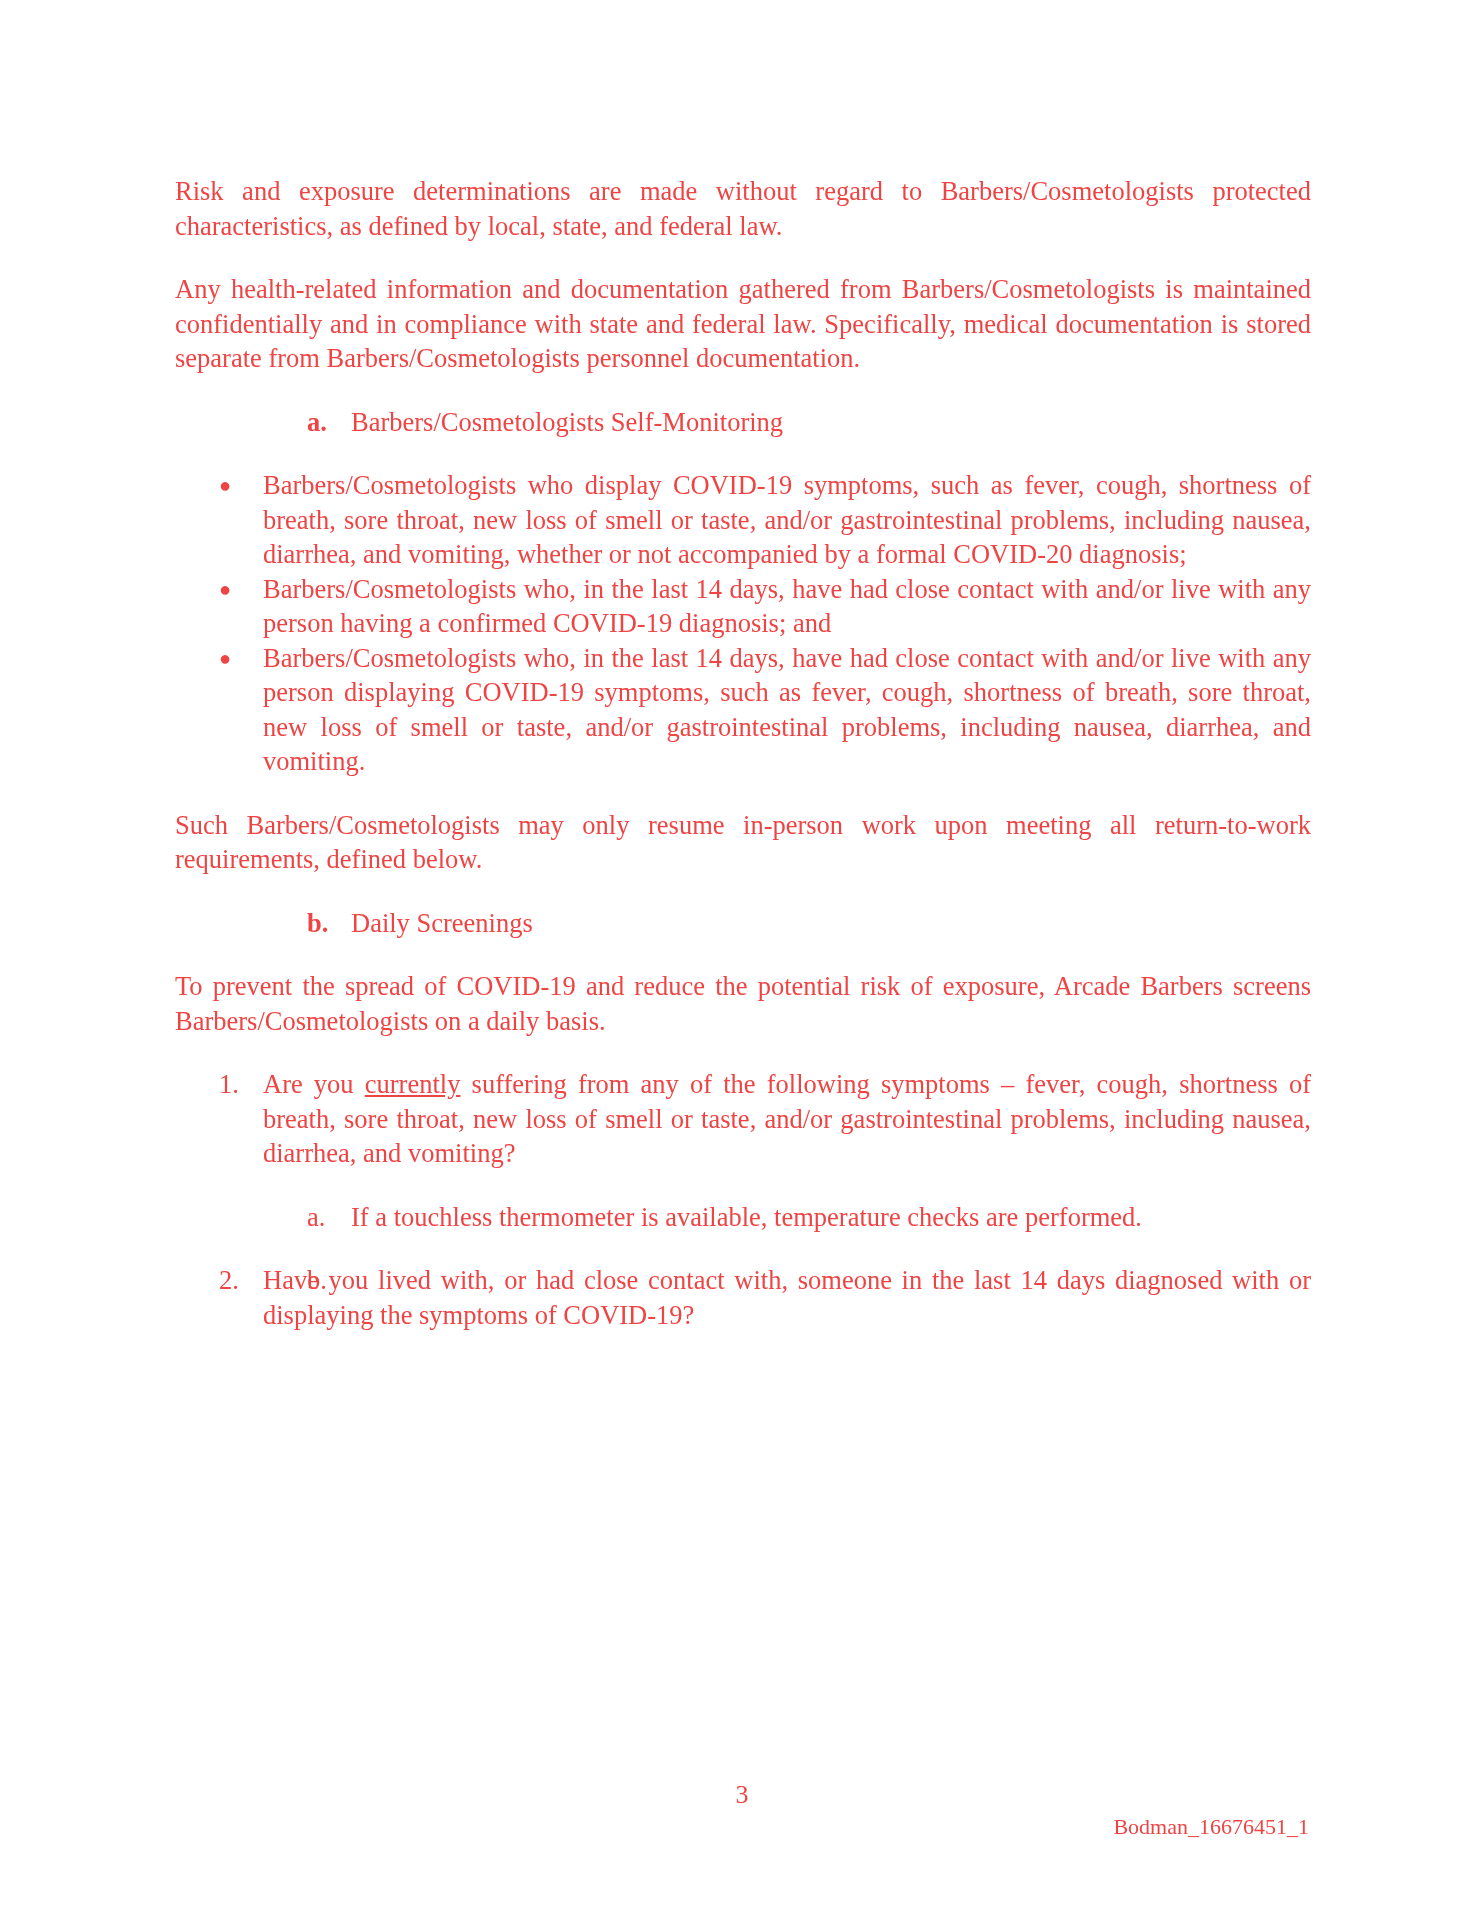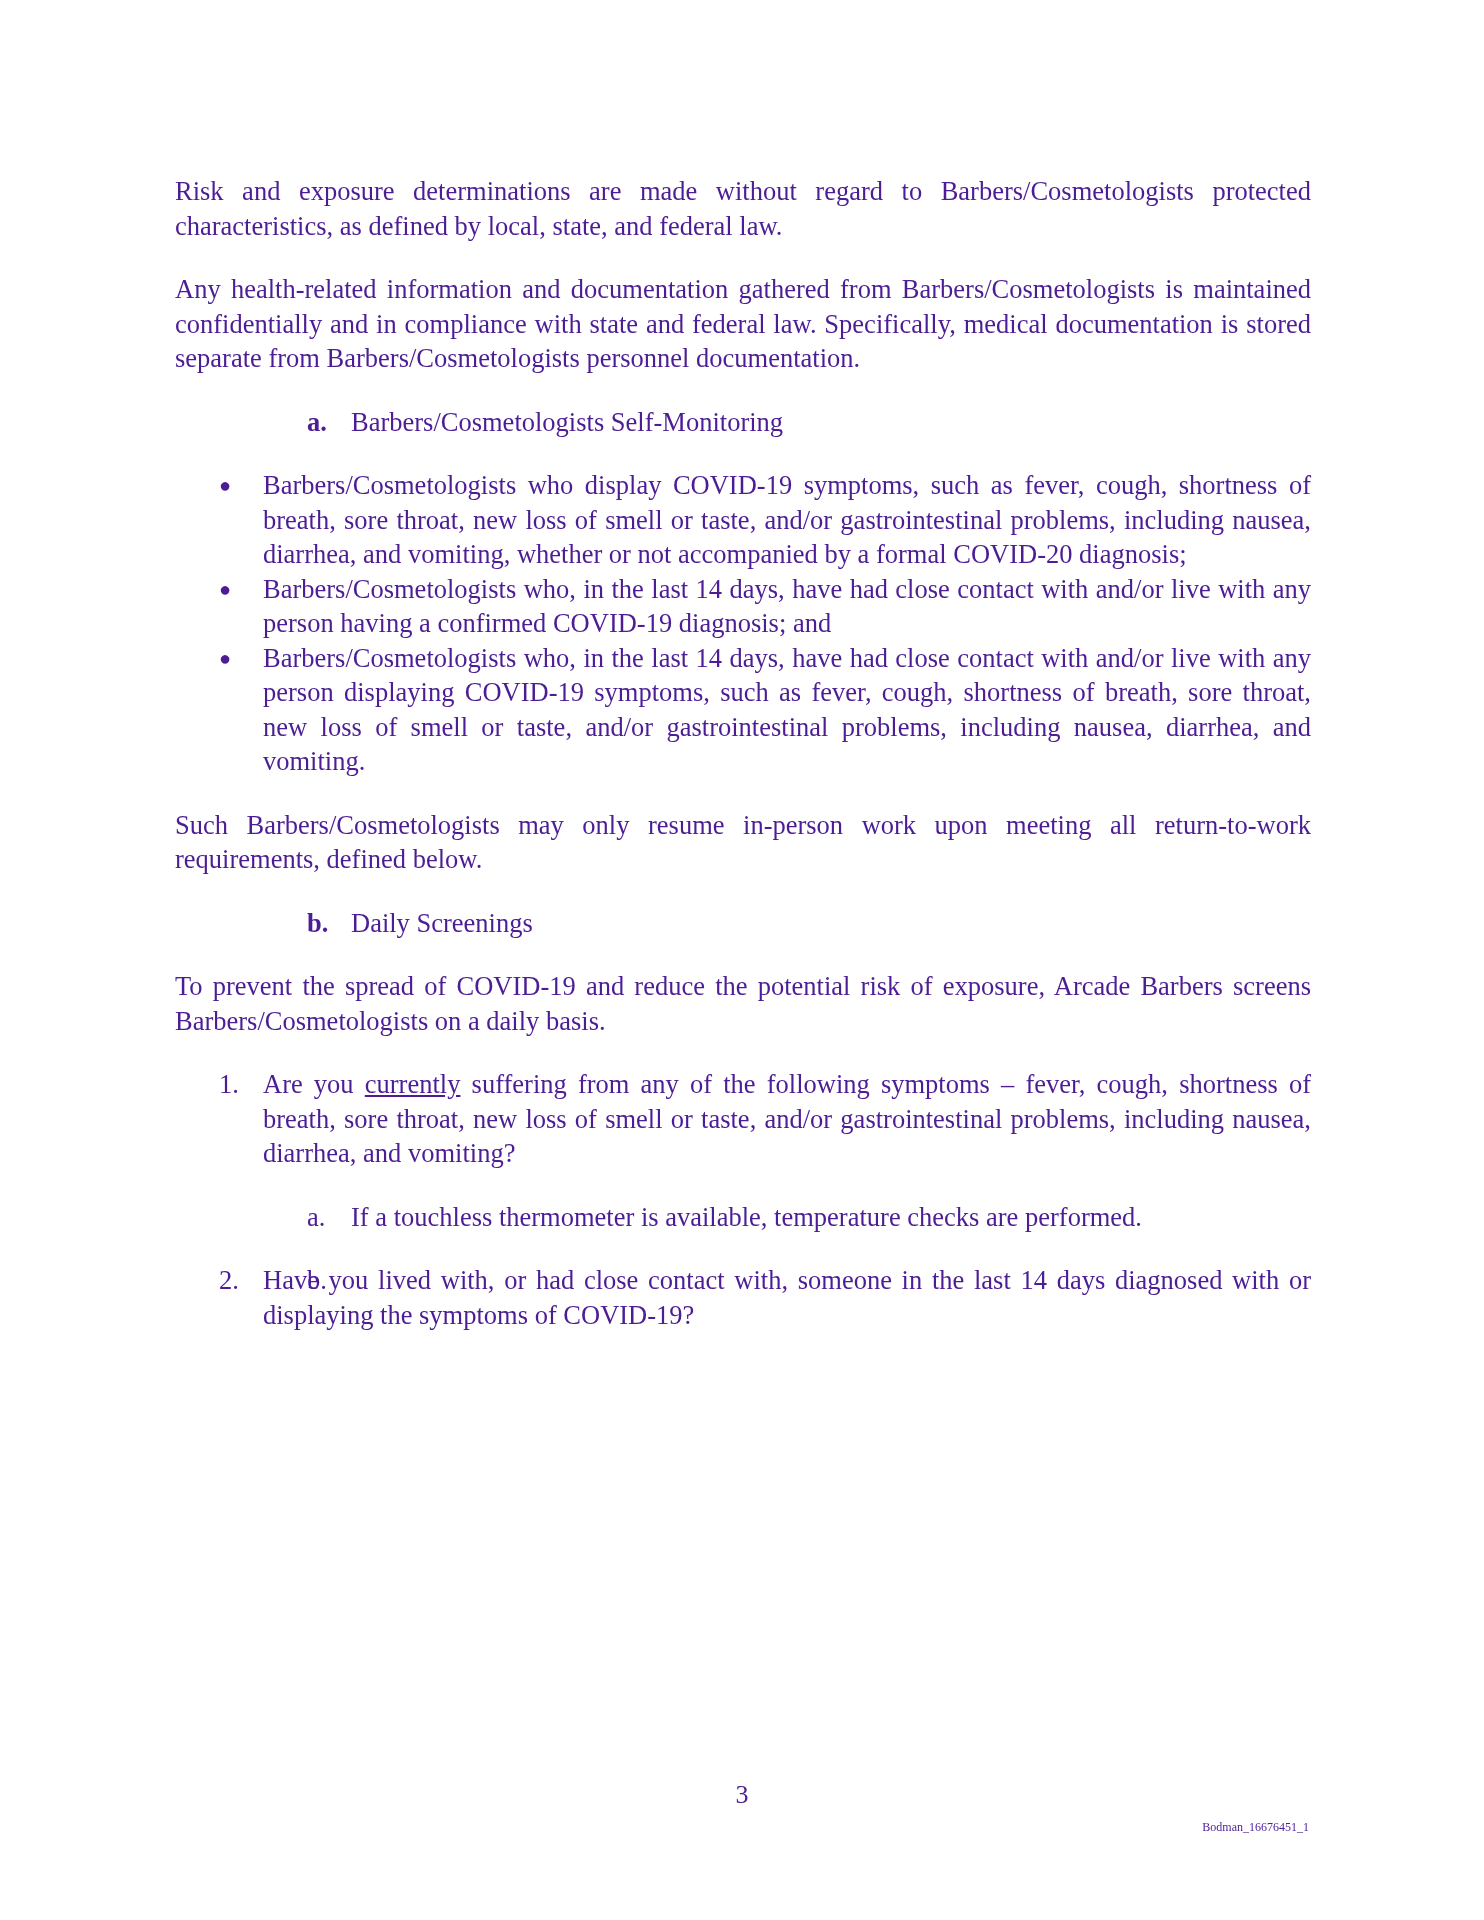--- a/index.html
+++ b/index.html
@@ -1,19 +1,19 @@
 <!DOCTYPE html>
 <html><head>
 <meta charset="utf-8">
 <style>
   html, body { margin: 0; padding: 0; background: #ffffff; }
   body { width: 1484px; height: 1920px; position: relative; overflow: hidden; }
   .page {
     position: absolute; left: 0; top: 0; width: 1484px; height: 1784px;
-    background: #ffffff; color: #4c1d95;
+    background: #ffffff; color: #ef4444;
     font-family: "Liberation Serif", "DejaVu Serif", serif;
     font-size: 26.5px; line-height: 34.5px;
   }
   .content { position: absolute; left: 175px; top: 174px; width: 1136px; }
   p { margin: 0 0 29px 0; text-align: justify; text-align-last: left; }
   .heading { margin: 0 0 29px 0; padding-left: 132px; display: flex; }
   .heading .lbl { width: 44px; font-weight: bold; }
   .heading .bold { font-weight: normal; }
   ul.bullets { list-style: none; margin: 0 0 29px 0; padding: 0; }
   ul.bullets li { position: relative; padding-left: 88px; text-align: justify; text-align-last: left; }
@@ -22,21 +22,21 @@
   ol.questions > li { position: relative; padding-left: 88px; margin-bottom: 29px; }
   ol.questions > li > .num { position: absolute; left: 44px; top: 0; }
   .qtext { text-align: justify; text-align-last: left; }
   .sub { list-style: none; margin: 29px 0 0 0; padding: 0; }
   .sub li { position: relative; padding-left: 88px; margin-bottom: 29px; text-align: justify; text-align-last: left; }
   .sub li:last-child { margin-bottom: 0; }
   .sub li .sl { position: absolute; left: 44px; top: 0; }
   .u { text-decoration: underline; }
   .bu { text-decoration: underline; font-weight: bold; }
   .pagenum { position: absolute; top: 1778px; left: 0; width: 1484px; text-align: center; font-size: 26px; }
-  .docid { position: absolute; top: 1810px; right: 175px; font-size: 12px; font-family: Liberation Serif, serif; }
+  .docid { position: absolute; top: 1810px; right: 175px; font-size: 22px; font-family: Liberation Serif, serif; }
 </style>
 </head>
 <body>
 
 <div class="page">
   <div class="content">
 
     <p>Risk and exposure determinations are made without regard to Barbers/Cosmetologists protected characteristics, as defined by local, state, and federal law.</p>
     <p>Any health-related information and documentation gathered from Barbers/Cosmetologists is maintained confidentially and in compliance with state and federal law.  Specifically, medical documentation is stored separate from Barbers/Cosmetologists personnel documentation.</p>
 

